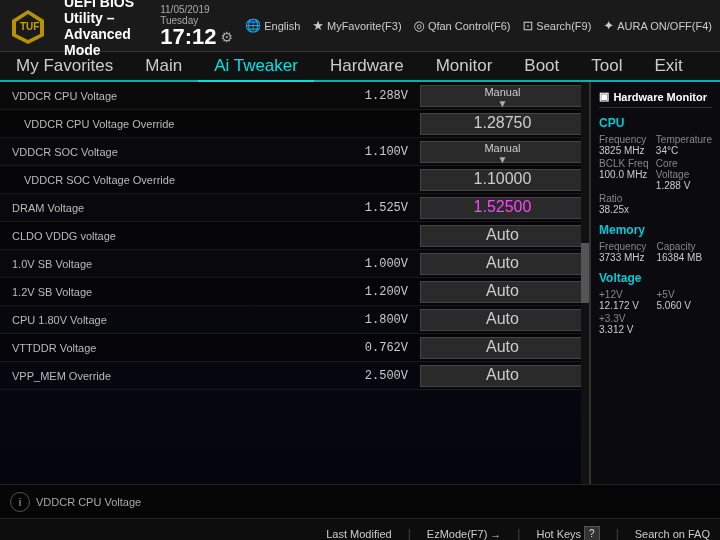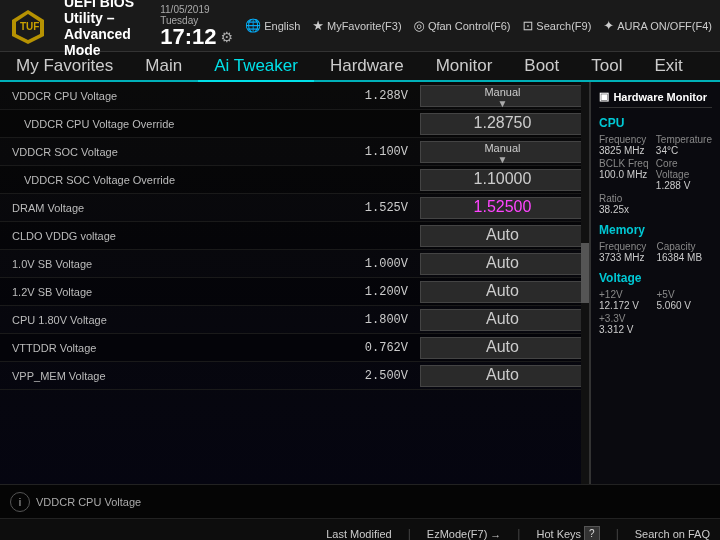--- a/index.html
+++ b/index.html
@@ -409,21 +409,21 @@
 
     <div class="voltage-row alt">
       <span class="row-label">VTTDDR Voltage</span>
       <span class="row-value">0.762V</span>
       <div class="text-field row-input">
         <span>Auto</span>
       </div>
     </div>
 
     <div class="voltage-row">
-      <span class="row-label">VPP_MEM Voltage</span>
+      <span class="row-label">VPP_MEM Override</span>
       <span class="row-value">2.500V</span>
       <div class="text-field row-input">
         <span>Auto</span>
       </div>
     </div>
 
     <div id="scroll-bar">
       <div id="scroll-thumb"></div>
     </div>
   </div>

